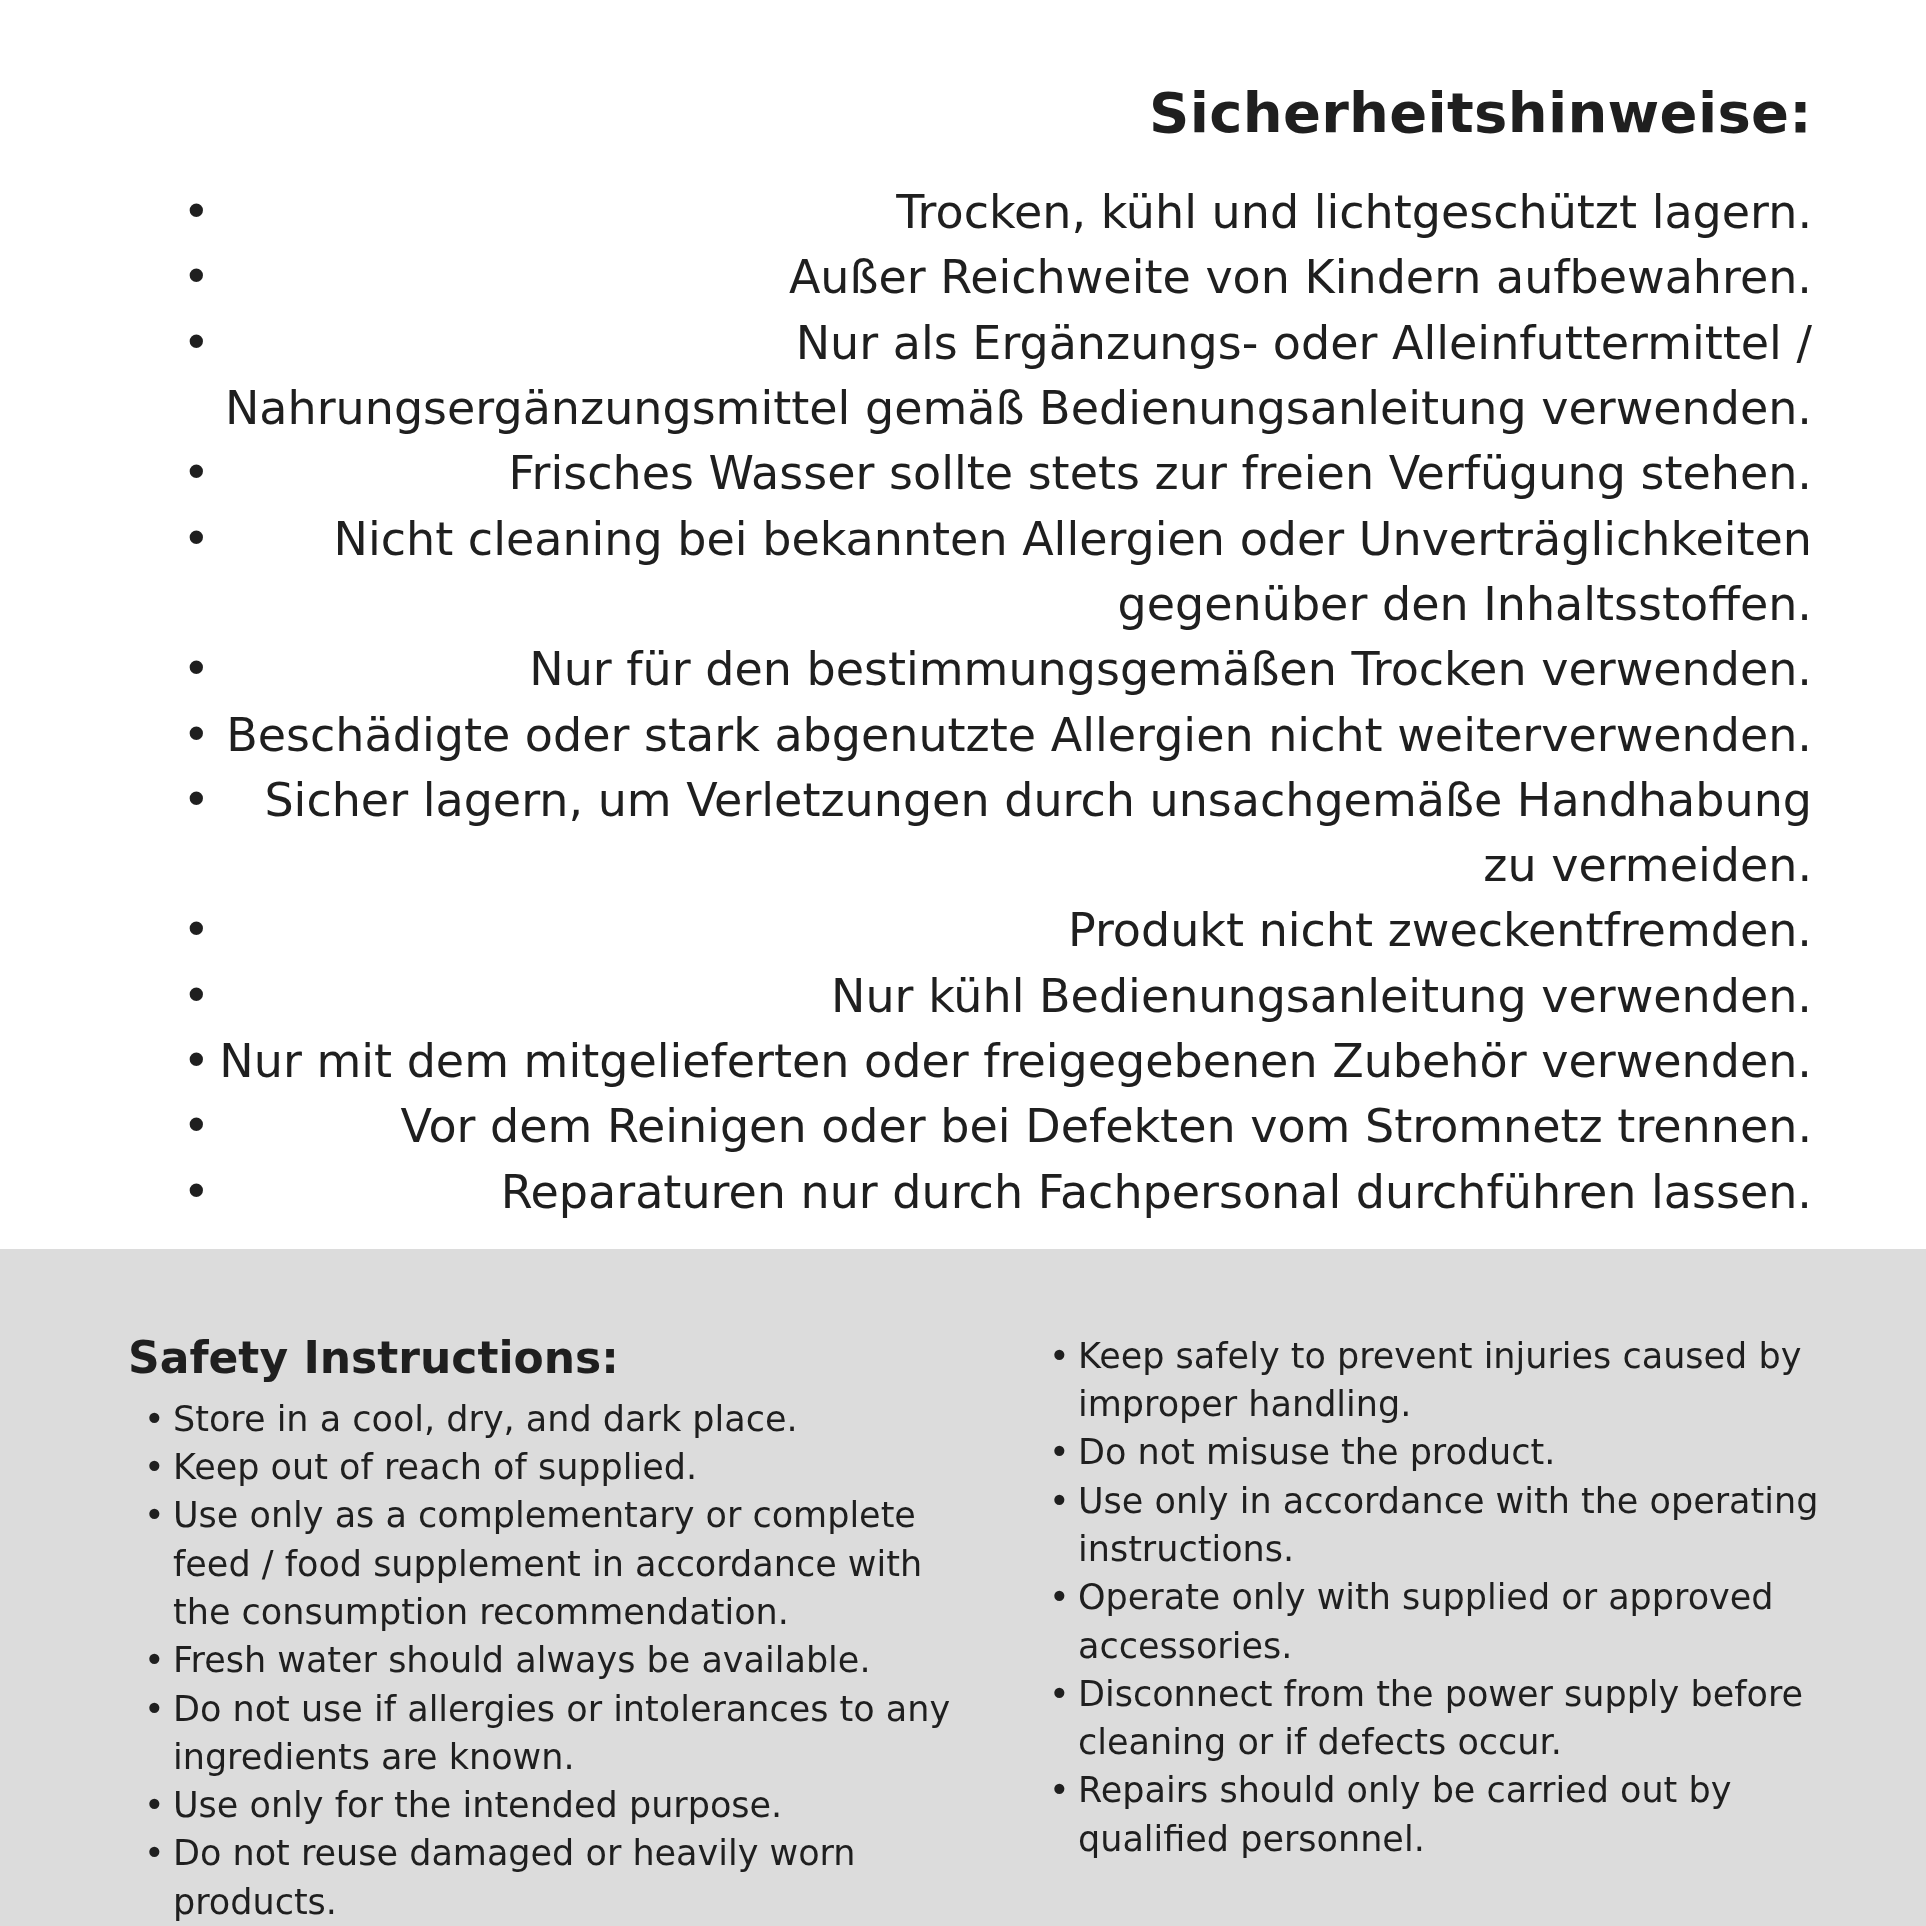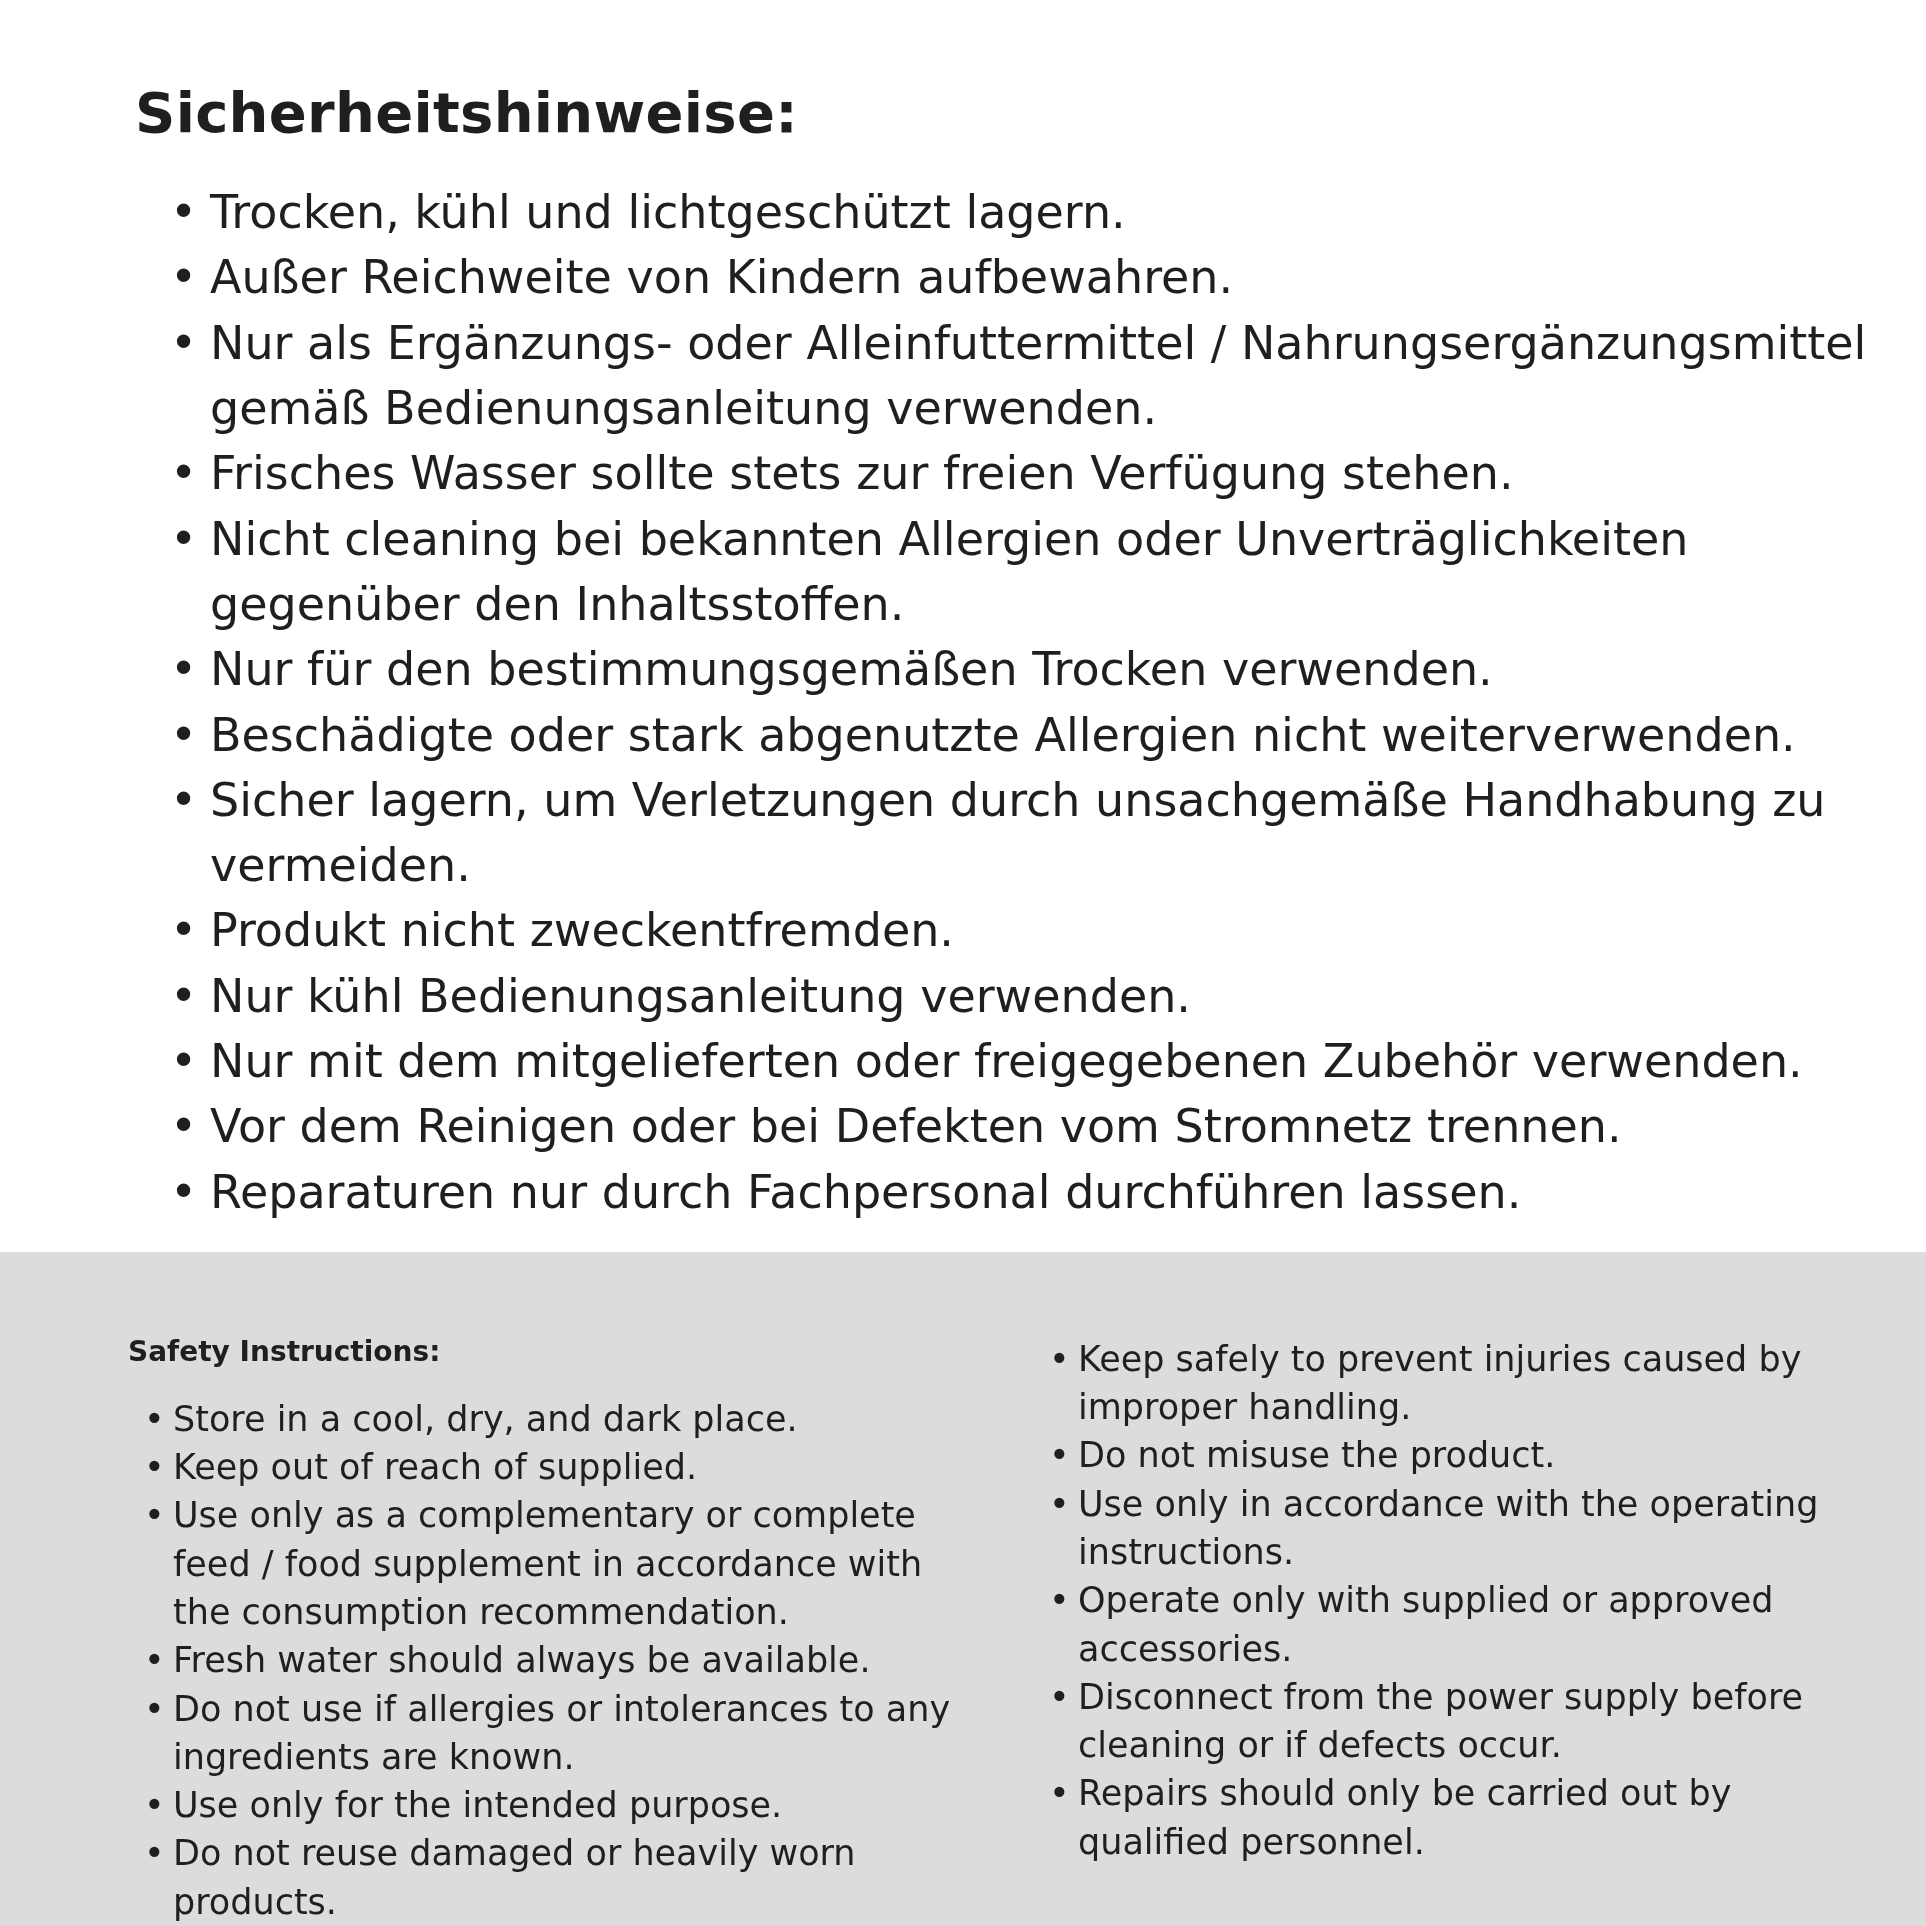--- a/index.html
+++ b/index.html
@@ -15,21 +15,22 @@
     display: flex;
     flex-direction: column;
     background: var(--page_bg, #ffffff);
     overflow: hidden;
   }
 
   
   .german-section {
     box-sizing: border-box;
     height: 1310px;
-    padding: 80px 45px 0 135px;
+    padding: 80px 114px 0 135px;
+    text-align: right;
   }
   .german-title {
     font-size: 56px;
     font-weight: 700;
     margin: 0 0 35px 0;
     letter-spacing: 0.3px;
   }
   .g-list {
     list-style: none;
     margin: 0;
@@ -58,23 +59,23 @@
     gap: 51px;
   }
   .col-left {
     flex: 0 0 854px;
     width: 854px;
   }
   .col-right {
     flex: 1 1 auto;
   }
   .english-title {
-    font-size: 28px;
+    font-size: 44px;
     font-weight: 700;
-    margin: 0 0 27px 0;
+    margin: 0 0 12px 0;
   }
   .e-list {
     list-style: none;
     margin: 0;
     padding: 0 0 0 16px;
     font-size: 35px;
     line-height: 1.38;
   }
   .e-list li {
     display: flex;

